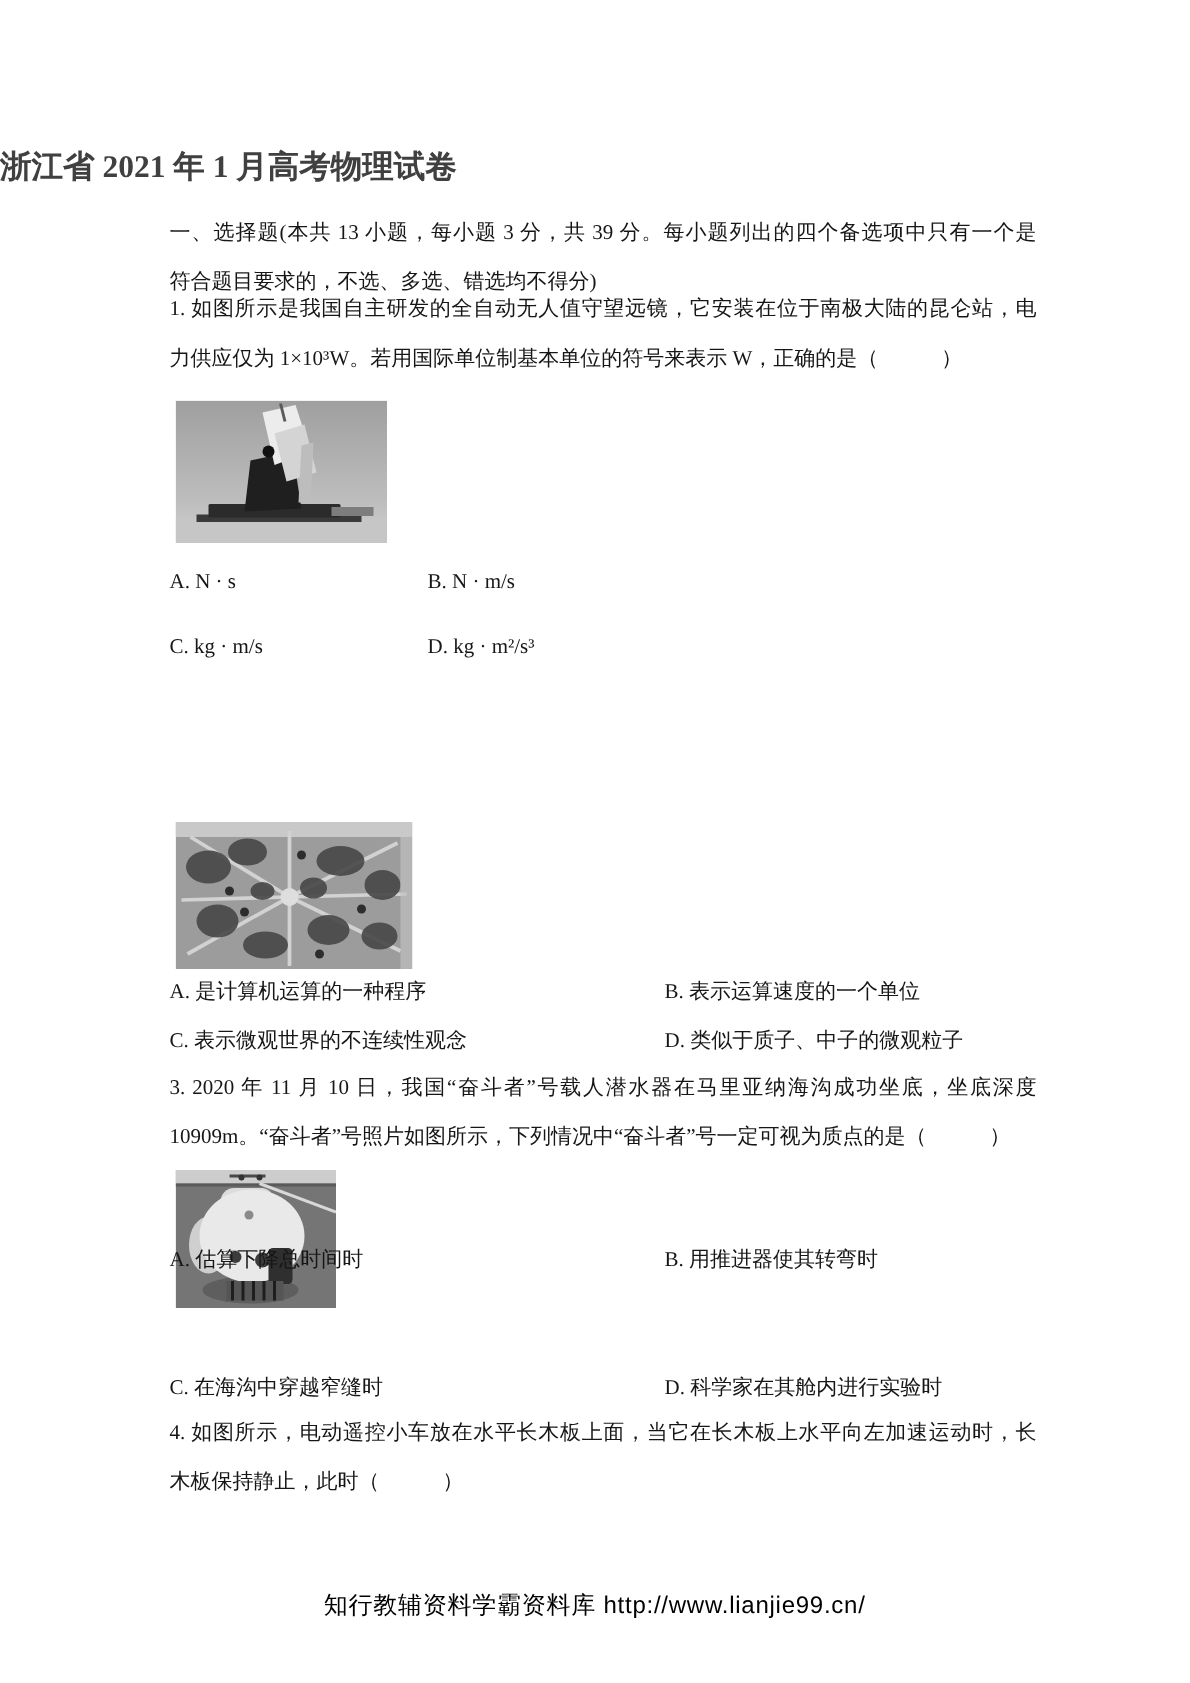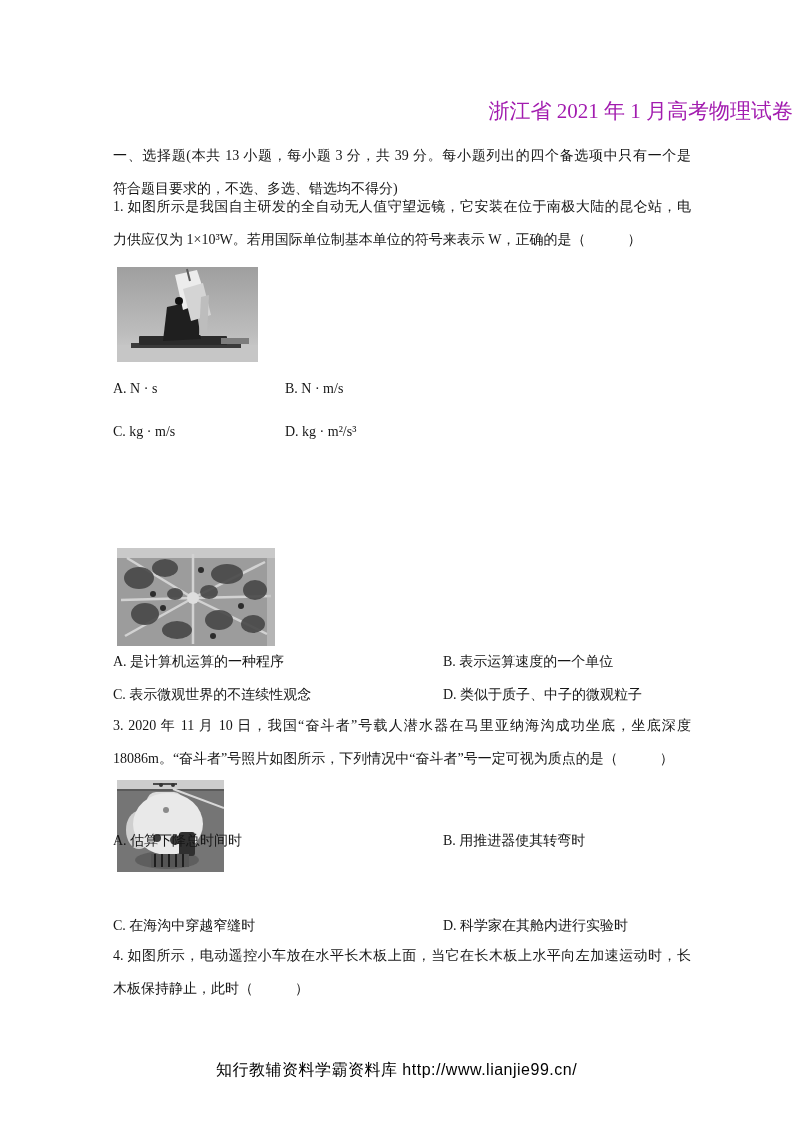--- a/index.html
+++ b/index.html
@@ -11,25 +11,25 @@
     font-family: "Liberation Serif", "DejaVu Serif", serif;
     color: #161616;
     overflow: hidden;
   }
   .title {
     position: absolute;
     top: 95px;
     left: 0;
     width: 793px;
     margin: 0;
-    text-align: right;
+    text-align: left;
     font-size: 21px;
-    font-weight: 400;
+    font-weight: 700;
     line-height: 33px;
-    color: #a21caf;
+    color: #404040;
   }
   .block {
     position: absolute;
     left: 113px;
     width: 578px;
     font-size: 14px;
     line-height: 33px;
   }
   .line { white-space: nowrap; }
   .line.j { white-space: normal; text-align: justify; text-align-last: justify; }
@@ -154,21 +154,21 @@
     <span class="c1">A. 是计算机运算的一种程序</span>
     <span>B. 表示运算速度的一个单位</span>
   </div>
   <div class="optrow w2" style="top:686px">
     <span class="c1">C. 表示微观世界的不连续性观念</span>
     <span>D. 类似于质子、中子的微观粒子</span>
   </div>
 
   <div class="block" style="top:709px">
     <div class="line j">3. 2020 年 11 月 10 日，我国“奋斗者”号载人潜水器在马里亚纳海沟成功坐底，坐底深度</div>
-    <div class="line">18086m。“奋斗者”号照片如图所示，下列情况中“奋斗者”号一定可视为质点的是（　　　）</div>
+    <div class="line">10909m。“奋斗者”号照片如图所示，下列情况中“奋斗者”号一定可视为质点的是（　　　）</div>
   </div>
 
   <div class="photo" style="top:780px;width:107px;height:92px">
     <svg width="107" height="92" viewBox="0 0 107 92">
       <rect width="107" height="92" fill="#757575"></rect>
       <rect width="107" height="9" fill="#cdcdcd"></rect>
       <rect y="9" width="107" height="2" fill="#5a5a5a"></rect>
       <line x1="56" y1="9" x2="107" y2="28" stroke="#d8d8d8" stroke-width="2"></line>
       <ellipse cx="50" cy="80" rx="32" ry="9" fill="#4f4f4f" opacity="0.6"></ellipse>
       <ellipse cx="22" cy="50" rx="13" ry="19" fill="#cfcfcf"></ellipse>

